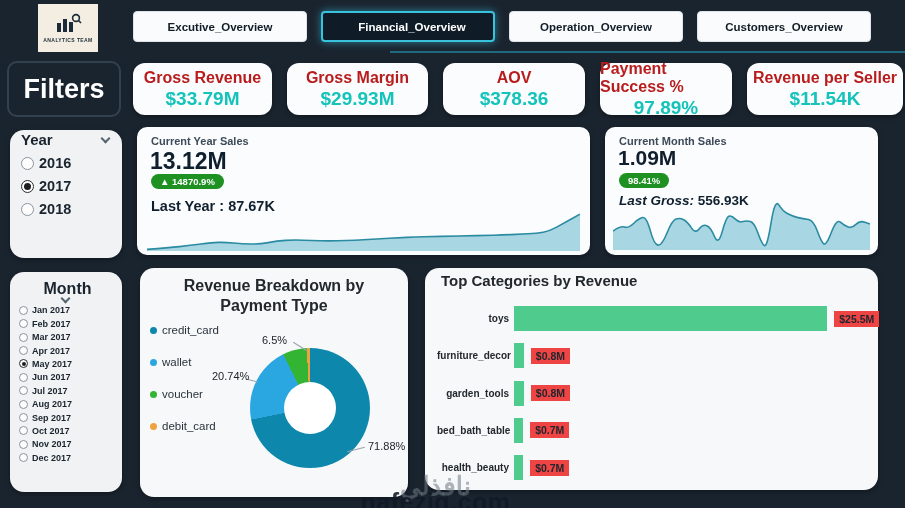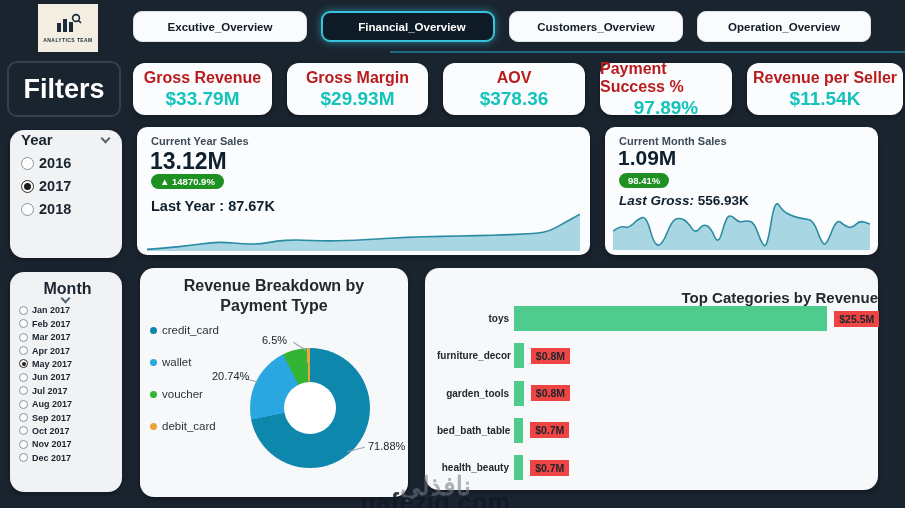--- a/index.html
+++ b/index.html
@@ -5,21 +5,21 @@
   html,body{margin:0;padding:0;background:#10181f;}
   *{box-sizing:border-box;}
   .stage{position:relative;width:905px;height:508px;background:#1a242f;
          font-family:"Liberation Sans",sans-serif;overflow:hidden;}
 
   
   .logo{position:absolute;left:38px;top:4px;width:60px;height:48px;background:#f3eee1;
         display:flex;flex-direction:column;align-items:center;justify-content:center;gap:2px;}
   .logo-text{font-size:5px;font-weight:bold;color:#1c2b3a;letter-spacing:.4px;}
   .tabs{position:absolute;left:133px;top:11px;display:flex;gap:14px;}
-  .tab{width:174px;height:31px;border-radius:9px;background:#f9fbfd;color:#121c26;
+  .tab{width:174px;height:31px;border-radius:4px;background:#f9fbfd;color:#121c26;
        font-weight:bold;font-size:11.5px;display:flex;align-items:center;justify-content:center;
        border:1px solid #dde3e8;cursor:pointer;}
   .tab.active{background:#0f1b26;color:#ffffff;border:2px solid #39c2de;
        box-shadow:0 0 9px rgba(64,200,230,.55);padding-left:8px;}
   .divider{position:absolute;left:390px;right:0;top:51px;height:2px;background:#1f6a7e;}
 
   
   .filters-box{position:absolute;left:7px;top:61px;width:114px;height:56px;border:2px solid #31424e;
        border-radius:10px;display:flex;align-items:center;justify-content:center;
        color:#ffffff;font-size:27px;font-weight:bold;}
@@ -86,21 +86,21 @@
   .co-wallet{left:72px;top:102px;}
   .co-credit{left:228px;top:172px;}
   .leader{position:absolute;background:#9aa3ab;height:1px;}
   .ld-voucher{left:152px;top:78px;width:16px;transform:rotate(32deg);}
   .ld-wallet{left:106px;top:112px;width:12px;transform:rotate(15deg);}
   .ld-credit{left:207px;top:181px;width:18px;transform:rotate(-14deg);}
 
   
   #bar-card{position:absolute;left:425px;top:268px;width:453px;height:222px;background:#f6f8fa;
        border-radius:14px;box-shadow:0 2px 5px rgba(0,0,0,.35);}
-  .bar-title{margin-top:21px;text-align:right;font-weight:bold;font-size:15px;color:#23282d;}
+  .bar-title{margin-top:4px;text-align:left;font-weight:bold;font-size:15px;color:#23282d;padding-left:16px;}
   .bar-rows{position:absolute;left:12px;right:12px;top:38px;bottom:10px;display:flex;
        flex-direction:column;justify-content:space-between;}
   .bar-row{display:flex;align-items:center;height:25px;}
   .bar-label{width:72px;text-align:right;font-size:10px;font-weight:bold;color:#23282d;
        margin-right:5px;white-space:nowrap;}
   .bar-track{flex:1;display:flex;align-items:center;}
   .bar{height:25px;background:#4ecb8d;flex:none;cursor:pointer;}
   .bar-value{margin-left:7px;background:#ef4444;padding:2px 5px;font-size:10.5px;font-weight:bold;
        color:#1c262e;white-space:nowrap;}
 
@@ -122,22 +122,22 @@
       <rect x="15" y="9" width="4" height="10" fill="#1c2b3a"></rect>
       <circle cx="22" cy="5" r="3.4" fill="none" stroke="#1c2b3a" stroke-width="1.6"></circle>
       <line x1="24.5" y1="7.5" x2="27" y2="10" stroke="#1c2b3a" stroke-width="1.6"></line>
     </svg>
     <div class="logo-text">ANALYTICS TEAM</div>
   </div>
 
   <div class="tabs">
       <div class="tab">Excutive_Overview</div>
       <div class="tab active">Financial_Overview</div>
+      <div class="tab">Operation_Overview</div>
       <div class="tab">Customers_Overview</div>
-      <div class="tab">Operation_Overview</div>
     </div>
   <div class="divider"></div>
 
   <div class="filters-box">
     <span>Filters</span>
   </div>
 
   <div class="filter-card" id="year-card">
     <div class="filter-head">
       <span>Year</span>

